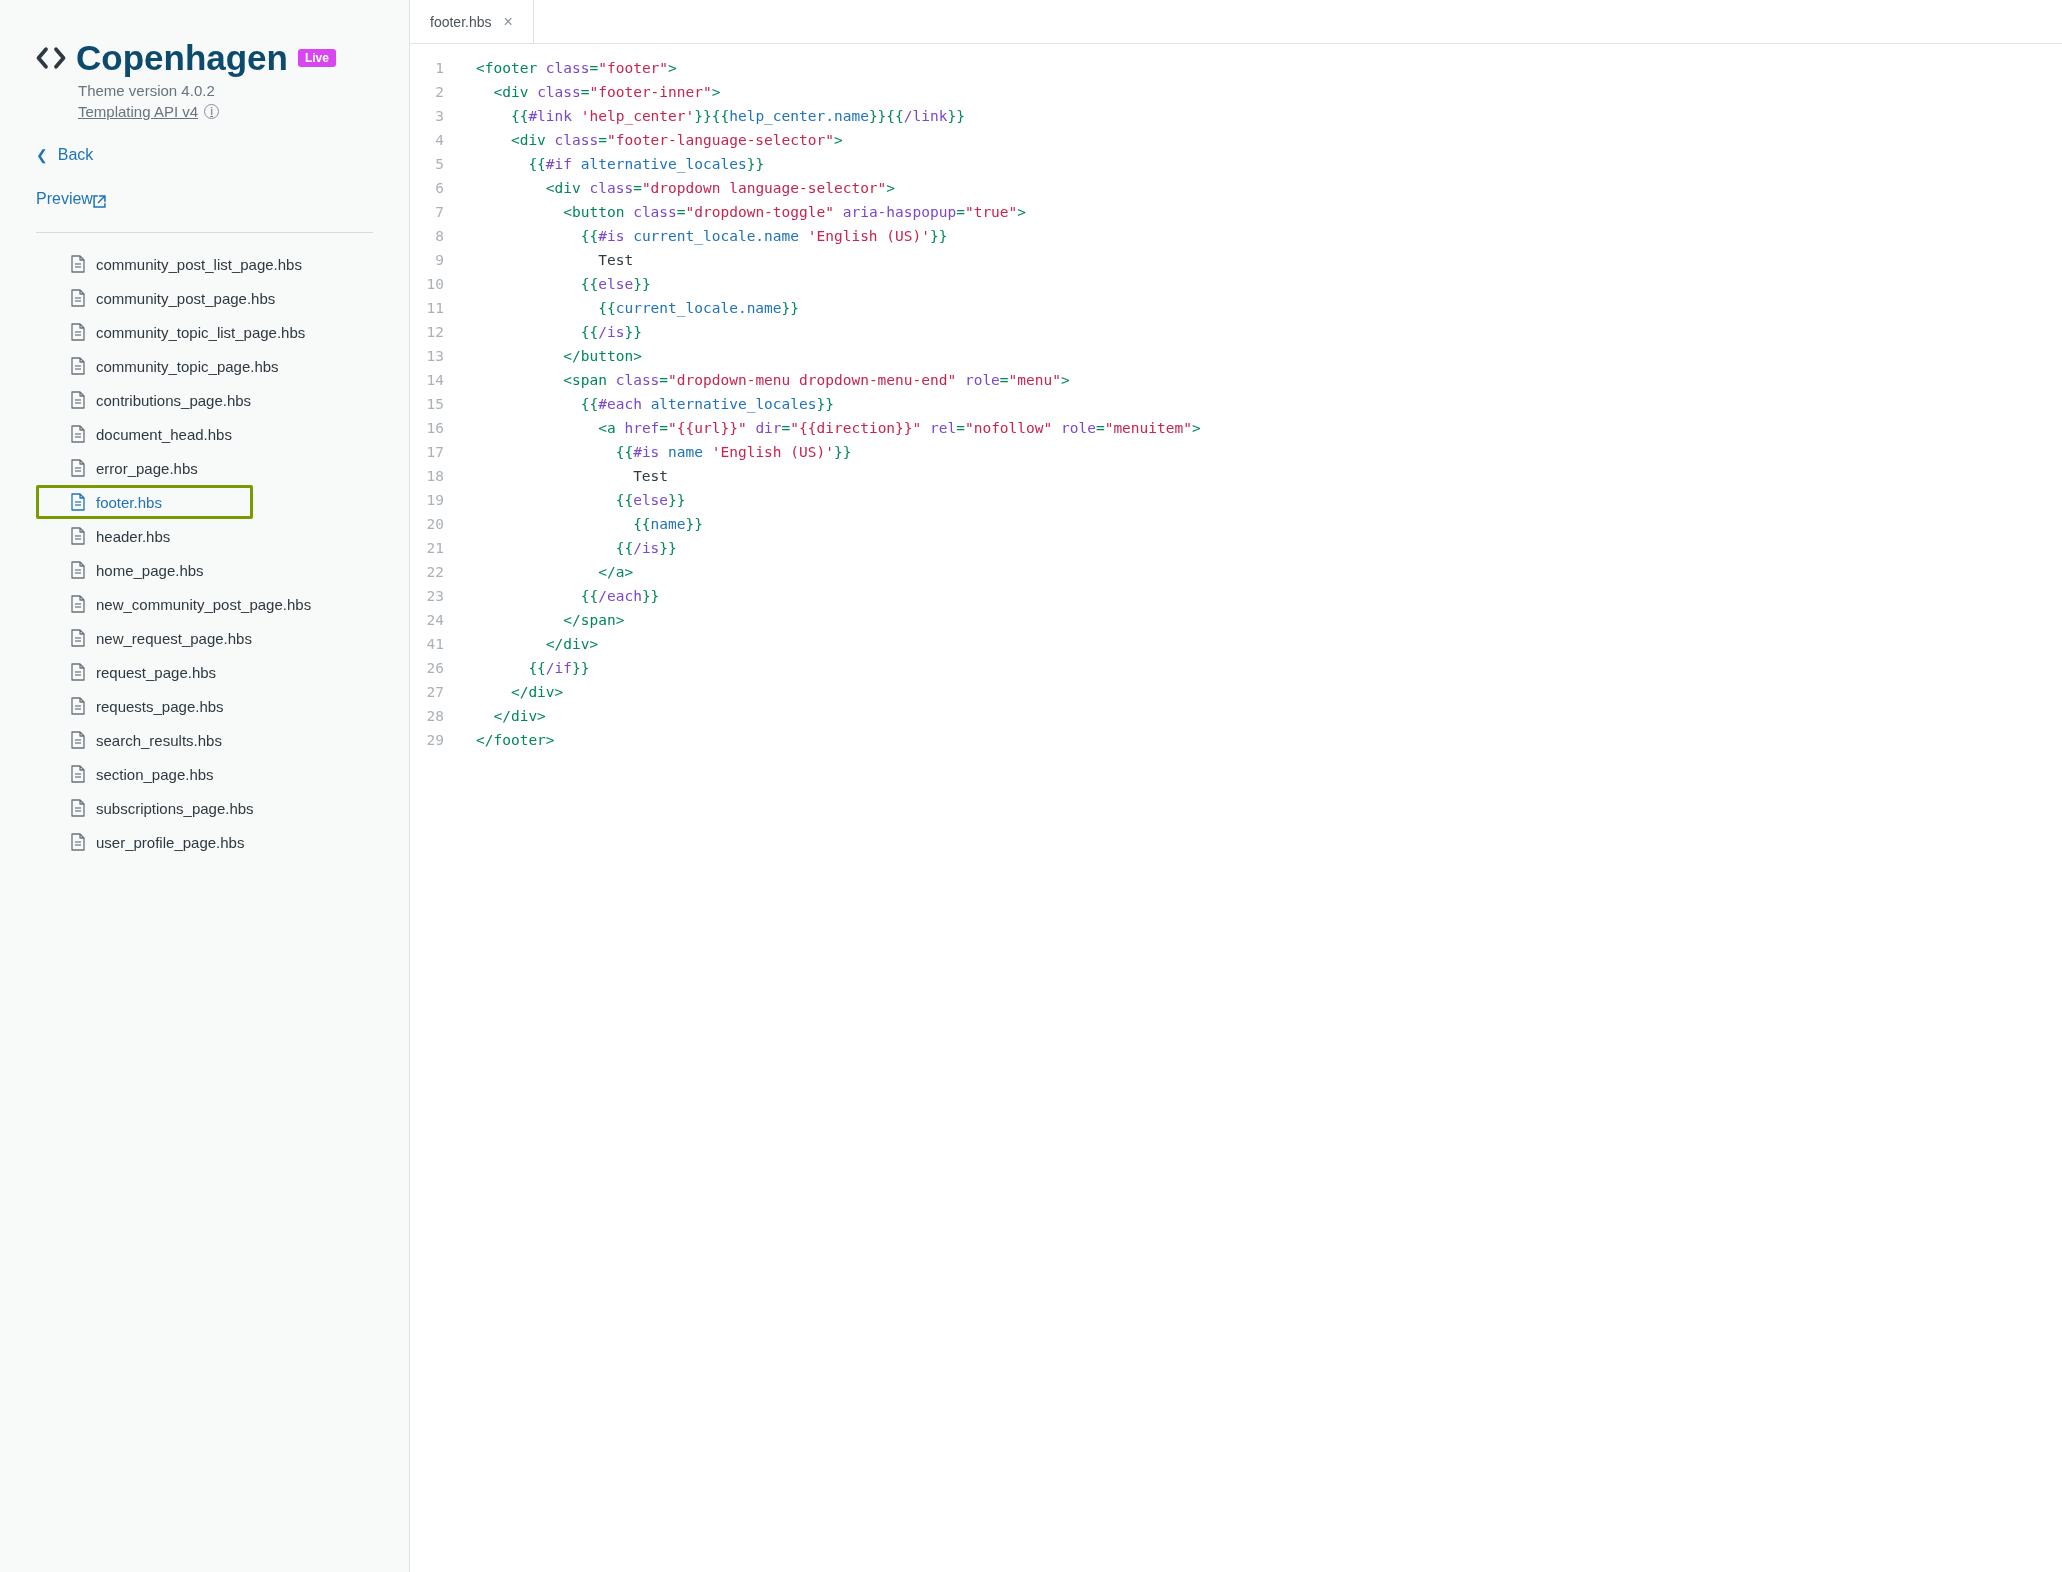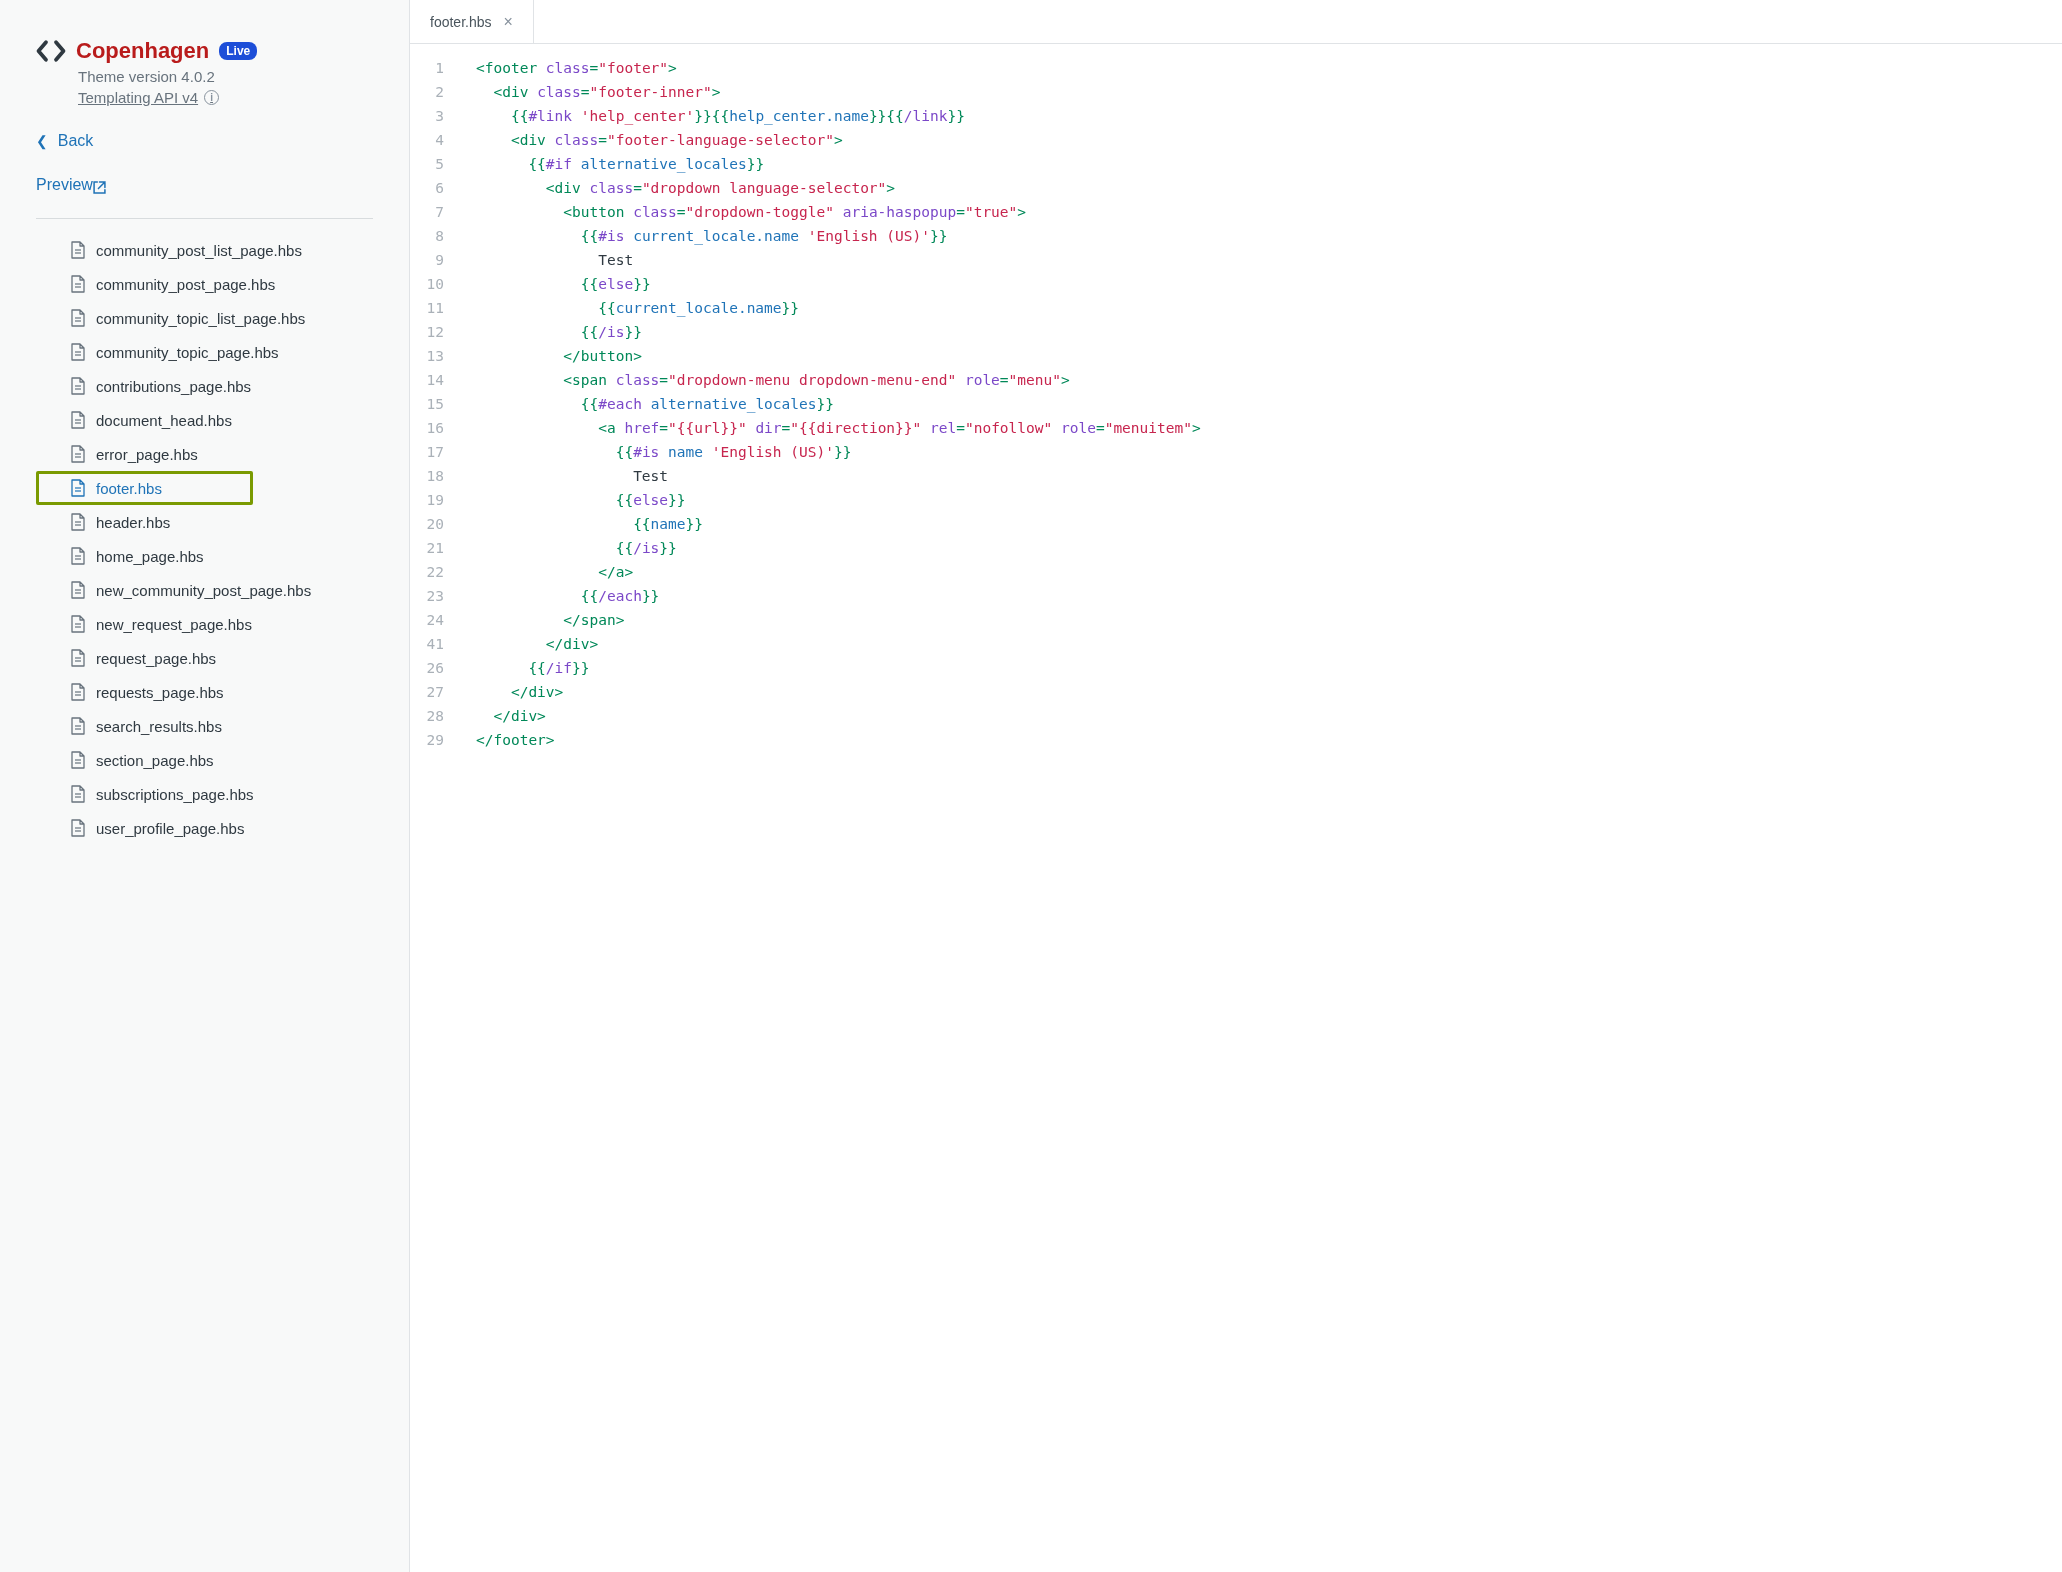--- a/index.html
+++ b/index.html
@@ -14,31 +14,31 @@
 }
 .sidebar {
   width: 410px;
   background: #f8f9f9;
   border-right: 1px solid #e0e3e6;
   padding: 38px 36px 20px 36px;
   overflow-y: auto;
 }
 .theme-head { display: flex; align-items: center; gap: 10px; margin-bottom: 4px; }
 .theme-title {
-  font-size: 22px;
+  font-size: 35px;
   font-weight: 600;
-  color: #b91c1c;
+  color: #0c4a6e;
 }
 .live-badge {
-  background: #1d4ed8;
+  background: #d946ef;
   color: #fff;
   font-size: 12px;
   font-weight: 600;
   padding: 2px 7px;
-  border-radius: 8px;
+  border-radius: 3px;
 }
 .sub { color: #68737d; font-size: 15px; margin-top: 4px; }
 .sub2 { color: #68737d; font-size: 15px; margin-top: 4px; display:flex; align-items:center; gap:6px;text-decoration:underline; }
 .info-circle { width:15px; height:15px; border:1.5px solid #87929d; border-radius:50%; display:inline-flex; align-items:center; justify-content:center; font-size:10px; color:#87929d; font-weight:600; line-height:1; }
 .back-link { display: flex; align-items: center; gap: 10px; color: #1f73b7; font-size: 16px; margin-top: 26px; cursor:pointer; }
 .back-link .chev { font-size: 14px; }
 .preview-link { display: flex; align-items: flex-end; color: #1f73b7; font-size: 16px; margin-top: 26px; cursor:pointer; }
 .divider { border: none; border-top: 1px solid #d8dcde; margin-top: 24px; margin-bottom: 14px; }
 .file-list { list-style: none; }
 .file-item { display: flex; align-items: flex-end; gap: 10px; padding: 8px 6px 8px 34px; font-size: 15px; color: #2f3941; cursor:pointer; border-radius:2px; }

